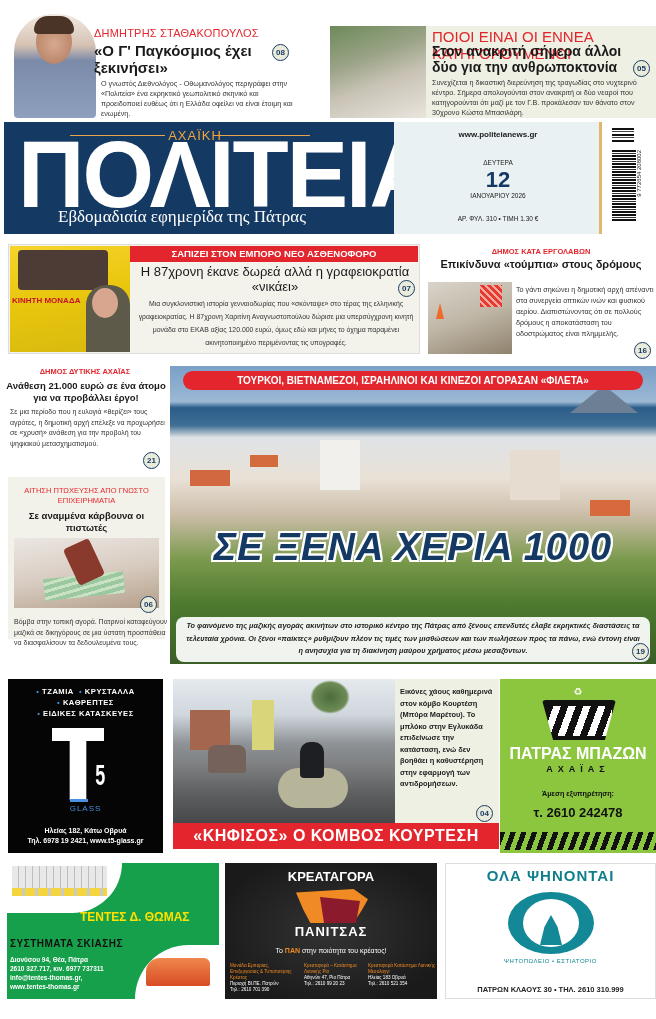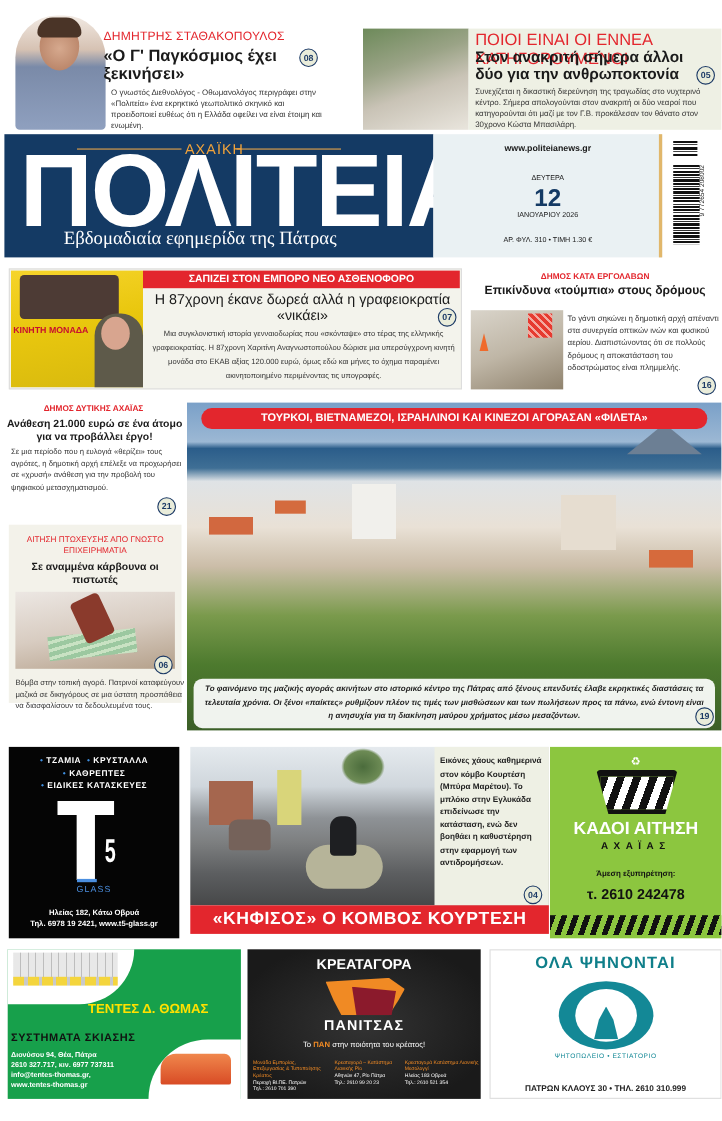--- a/index.html
+++ b/index.html
@@ -207,20 +207,21 @@
 
 <div class="abs main-photo"></div>
 <div class="abs main-mountain"></div>
 <div class="abs bldg1"></div>
 <div class="abs bldg2"></div>
 <div class="abs roof1"></div>
 <div class="abs roof2"></div>
 <div class="abs roof3"></div>
 <div class="abs main-pill">ΤΟΥΡΚΟΙ, ΒΙΕΤΝΑΜΕΖΟΙ, ΙΣΡΑΗΛΙΝΟΙ ΚΑΙ ΚΙΝΕΖΟΙ ΑΓΟΡΑΣΑΝ «ΦΙΛΕΤΑ»</div>
 <div class="abs main-headline">
+  <div>ΣΕ ΞΕΝΑ ΧΕΡΙΑ 1000</div>
 </div>
 <div class="abs main-caption">Το φαινόμενο της μαζικής αγοράς ακινήτων στο ιστορικό κέντρο της Πάτρας από ξένους επενδυτές έλαβε εκρηκτικές διαστάσεις τα τελευταία χρόνια. Οι ξένοι «παίκτες» ρυθμίζουν πλέον τις τιμές των μισθώσεων και των πωλήσεων προς τα πάνω, ενώ έντονη είναι η ανησυχία για τη διακίνηση μαύρου χρήματος μέσω μεσαζόντων.</div>
 <div class="num-badge" style="left:632px;top:643px;">19</div>
 
 <div class="abs t5"></div>
 <div class="abs t5-line" style="top:687px;"><span class="t5-dot">•</span> <span>ΤΖΑΜΙΑ</span> &nbsp;<span class="t5-dot">•</span> <span>ΚΡΥΣΤΑΛΛΑ</span></div>
 <div class="abs t5-line" style="top:698px;"><span class="t5-dot">•</span> <span>ΚΑΘΡΕΠΤΕΣ</span></div>
 <div class="abs t5-line" style="top:709px;"><span class="t5-dot">•</span> <span>ΕΙΔΙΚΕΣ ΚΑΤΑΣΚΕΥΕΣ</span></div>
 <div class="abs t5-T"></div>
 <div class="abs t5-5">5</div>
@@ -239,21 +240,21 @@
 <div class="abs kif-moto"></div>
 <div class="abs kif-rider"></div>
 <div class="abs kif-text-box"></div>
 <div class="abs kif-body">Εικόνες χάους καθημερινά στον κόμβο Κουρτέση (Μπύρα Μαρέτου). Το μπλόκο στην Εγλυκάδα επιδείνωσε την κατάσταση, ενώ δεν βοηθάει η καθυστέρηση στην εφαρμογή των αντιδρομήσεων.</div>
 <div class="num-badge" style="left:476px;top:805px;">04</div>
 <div class="abs kif-bar">«ΚΗΦΙΣΟΣ» Ο ΚΟΜΒΟΣ ΚΟΥΡΤΕΣΗ</div>
 
 <div class="abs kad"></div>
 <div class="abs kad-recycle">♻</div>
 <div class="abs kad-bin"></div>
-<div class="abs kad-name">ΚΑΔΟΙ ΑΙΤΗΣΗ</div>
+<div class="abs kad-name">ΠΑΤΡΑΣ ΜΠΑΖΩΝ</div>
 <div class="abs kad-region">ΑΧΑΪΑΣ</div>
 <div class="abs kad-serv">Άμεση εξυπηρέτηση:</div>
 <div class="abs kad-phone">τ. 2610 242478</div>
 <div class="abs kad-stripes"></div>
 
 <div class="abs ten"></div>
 <div class="abs ten-white1"></div>
 <div class="abs ten-awning"></div>
 <div class="abs ten-awn-bot"></div>
 <div class="abs ten-name">ΤΕΝΤΕΣ Δ. ΘΩΜΑΣ</div>

